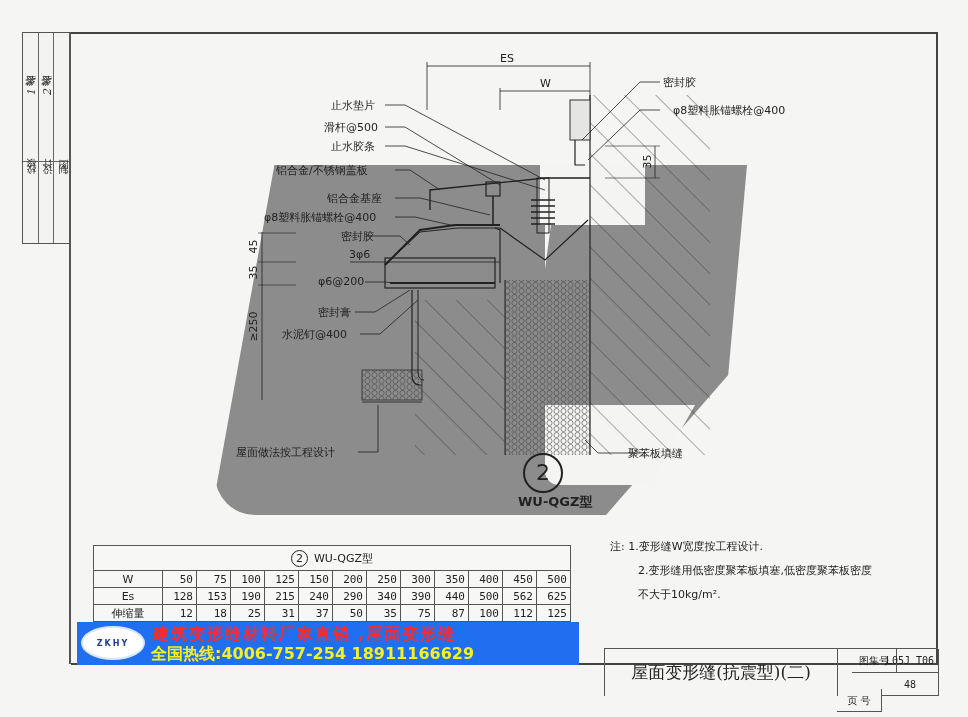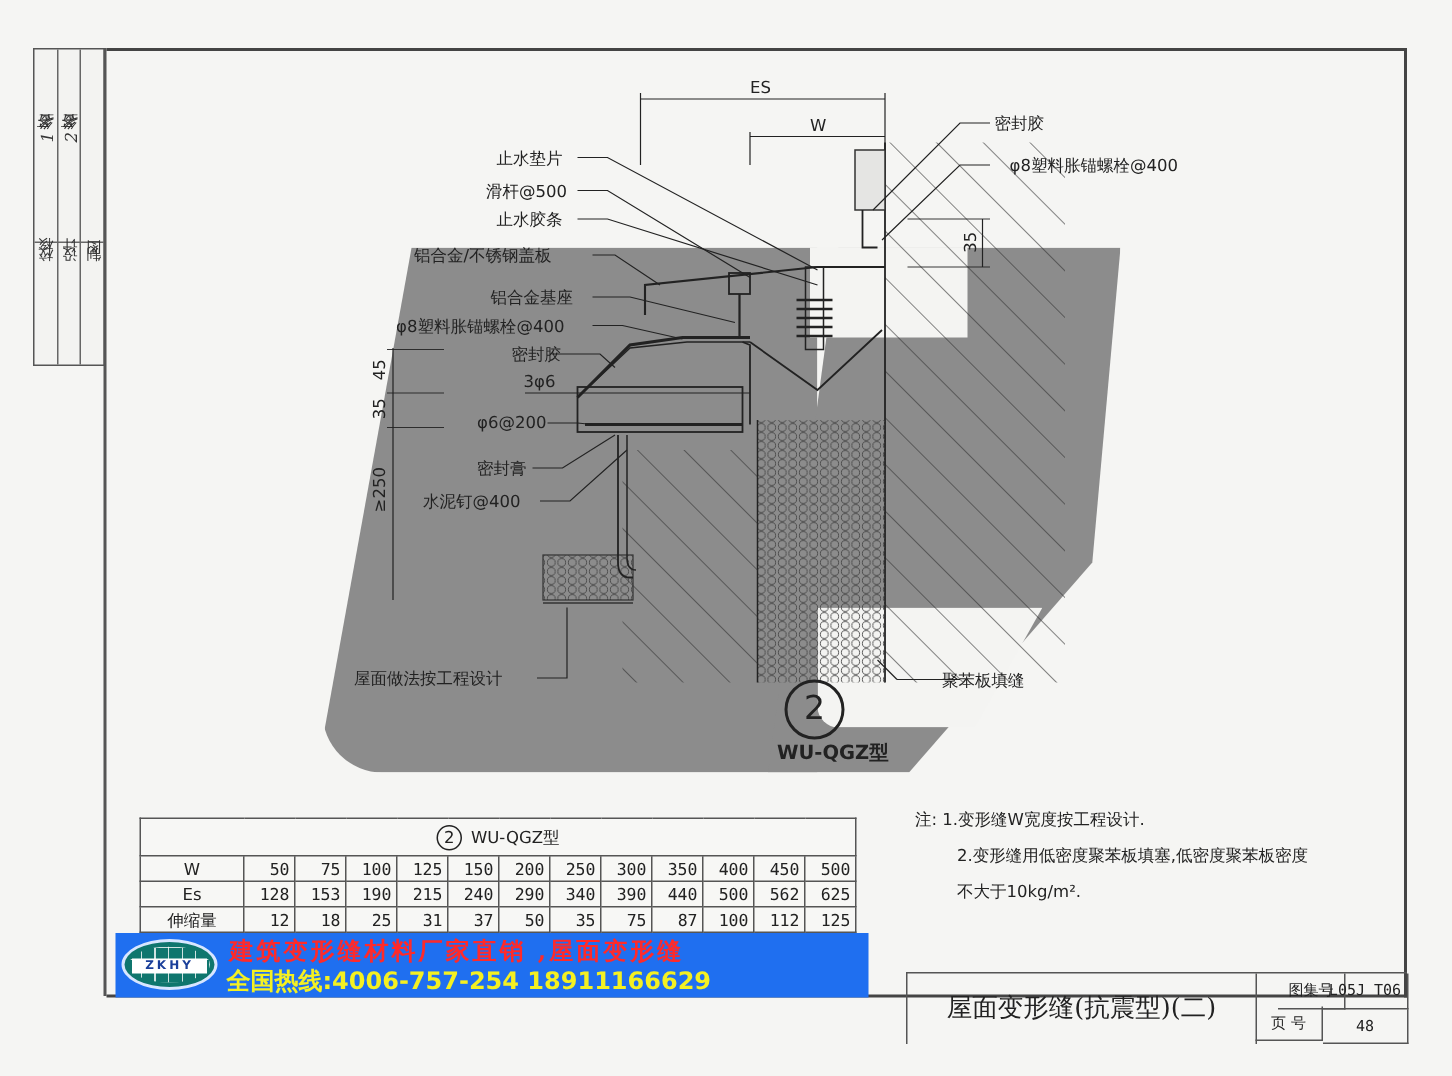--- a/index.html
+++ b/index.html
@@ -68,21 +68,21 @@
     line-height: 15px; text-align: center; font-size: 11px; margin-right: 6px;
   }
 
   
   .banner {
     position: absolute; left: 77px; top: 622px; width: 502px; height: 43px;
     background: #1f6ff0; overflow: hidden;
   }
   .banner .logo {
     position: absolute; left: 4px; top: 4px; width: 64px; height: 34px;
-    border-radius: 50%; background: #0f766e; border: 2px solid #d8e6ff; box-sizing: border-box;
+    border-radius: 50%; background: #ffffff; border: 2px solid #d8e6ff; box-sizing: border-box;
   }
   .banner .logo .grid {
     position: absolute; inset: 3px; border-radius: 50%;
     background:
       repeating-linear-gradient(90deg, transparent 0 8px, rgba(255,255,255,.8) 8px 9px),
       repeating-linear-gradient(0deg, transparent 0 7px, rgba(255,255,255,.8) 7px 8px);
   }
   .banner .logo .tag {
     position: absolute; left: 5px; top: 11px; width: 50px; height: 10px; background: #fff;
     color: #1a3f9a; font-size: 8px; font-weight: bold; text-align: center; line-height: 10px; letter-spacing: 2px;
@@ -322,17 +322,17 @@
   <div class="notes">
     <div><span>注:</span> <span>1.变形缝W宽度按工程设计.</span></div>
     <div class="n2">2.变形缝用低密度聚苯板填塞,低密度聚苯板密度</div>
     <div class="n2">不大于10kg/m².</div>
   </div>
 
   <div class="tblock">
     <div class="main">屋面变形缝(抗震型)(二)</div>
     <div class="cell" style="left:247px; top:0; width:45px; height:24px;">图集号</div>
     <div class="cell mono" style="left:277px; top:0; width:57px; height:24px;">L05J T06</div>
-    <div class="cell" style="left:232px; top:22px; width:45px; height:23px;">页  号</div>
+    <div class="cell" style="left:232px; top:40px; width:45px; height:23px;">页  号</div>
     <div class="cell mono" style="left:277px; top:24px; width:57px; height:23px;">48</div>
   </div>
 
 </div>
 
 </body></html>

